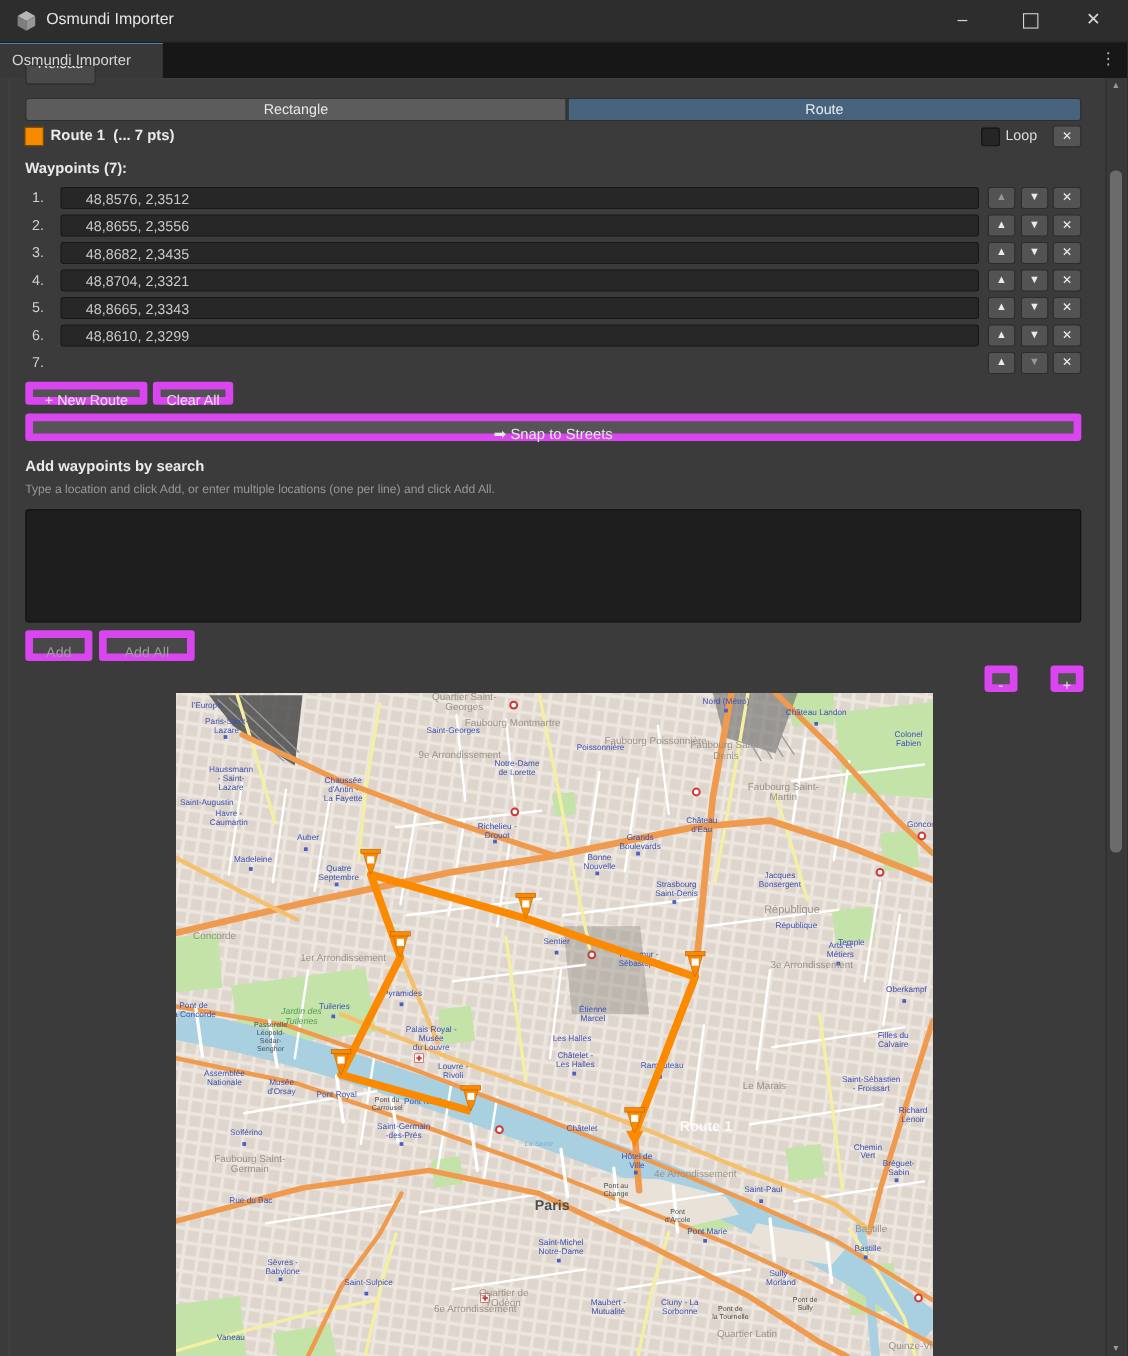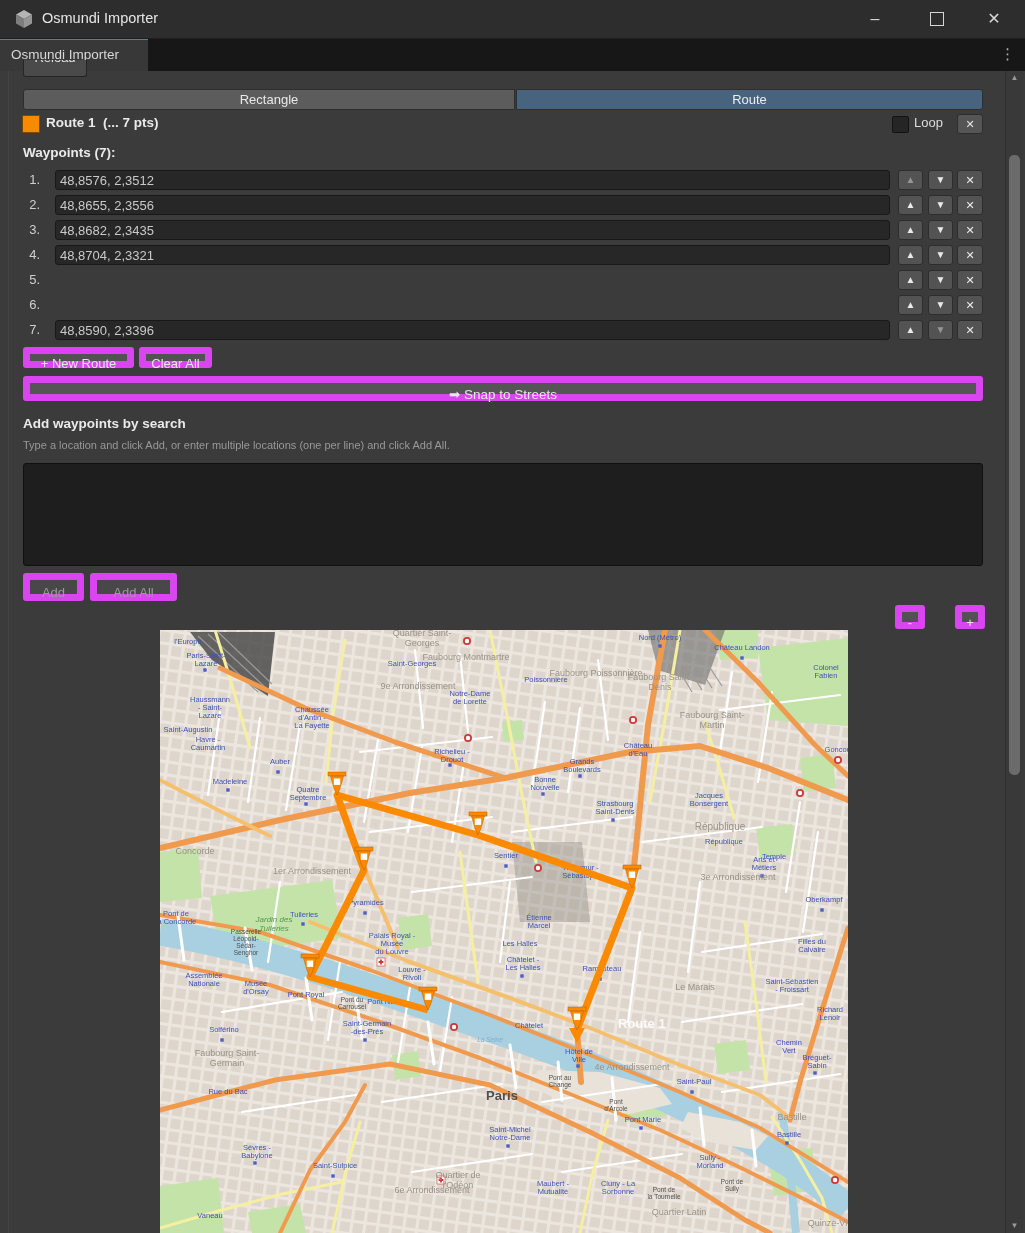--- a/index.html
+++ b/index.html
@@ -29,21 +29,21 @@
   .seg.route{left:516px;width:467px;background:#48637e;border-radius:0 3px 3px 0;color:#e9eef3;}
   .route-row{position:absolute;left:0;top:44px;right:0;height:22px;}
   .swatch{position:absolute;left:23px;top:1px;width:16px;height:16px;background:#f88a00;outline:1px solid #7a4a00;}
   .route-label{position:absolute;left:46px;top:0;font-size:13.5px;font-weight:700;color:#eaeaea;white-space:pre;}
   .loop-box{position:absolute;left:892px;top:1px;width:15px;height:15px;background:#252525;border:1px solid #131313;border-radius:2px;}
   .loop-label{position:absolute;left:914px;top:0;font-size:13px;color:#dcdcdc;}
   .xbtn{position:absolute;left:957px;top:-1px;width:26px;height:20px;background:#555;border:1px solid #2e2e2e;border-radius:3px;color:#e4e4e4;font-size:11px;text-align:center;line-height:18px;box-sizing:border-box;}
   .wp-heading{position:absolute;left:23px;top:74px;font-size:13.5px;font-weight:700;color:#eaeaea;}
   .wp-row{position:absolute;left:0;right:0;height:20px;}
   .wp-num{position:absolute;left:14px;width:26px;top:2px;text-align:right;font-size:13px;color:#cfcfcf;}
-  .wp-input{position:absolute;left:55px;top:0;width:835px;height:20px;background:#272727;border:1px solid #181818;border-radius:3px;color:#c9c9c9;font-size:13px;padding:0 4px;box-sizing:border-box;font-family:"Liberation Sans",sans-serif;}
+  .wp-input{position:absolute;left:55px;top:0;width:835px;height:20px;background:#272727;border:1px solid #181818;border-radius:3px;color:#c9c9c9;font-size:13px;padding:0 22px;box-sizing:border-box;font-family:"Liberation Sans",sans-serif;}
   .sq-btn{position:absolute;top:0;width:25px;height:20px;background:#535353;border:1px solid #2d2d2d;border-radius:3px;color:#eaeaea;font-size:10px;text-align:center;line-height:18px;box-sizing:border-box;padding:0;}
   .sq-btn.up{left:898px;} .sq-btn.down{left:928px;} .sq-btn.rm{left:957px;width:26px;font-size:11px;}
   .sq-btn.dim{color:#969696;}
   .btn{position:absolute;background:#525252;border:7px solid #d946ef;border-radius:3px;color:#e6e6e6;font-size:13px;text-align:center;box-sizing:border-box;}
   .btn.newroute{left:23px;top:276px;width:111px;height:21px;line-height:19px;}
   .btn.clearall{left:139px;top:276px;width:73px;height:21px;line-height:19px;}
   .btn.snap{left:23px;top:305px;width:960px;height:25px;line-height:23px;background:#555;font-size:13.5px;}
   .search-heading{position:absolute;left:23px;top:345px;font-size:13.5px;font-weight:700;color:#eaeaea;}
   .search-hint{position:absolute;left:23px;top:368px;font-size:11px;color:#989898;}
   .search-area{position:absolute;left:23px;top:392px;width:960px;height:103px;background:#1e1e1e;border:1px solid #101010;border-radius:3px;box-sizing:border-box;color:#ccc;font-size:13px;resize:none;font-family:"Liberation Sans",sans-serif;}
@@ -132,35 +132,36 @@
   <div class="wp-row" style="top: 174px;">
     <span class="wp-num">4.</span>
     <input class="wp-input" value="48,8704, 2,3321" style="">
     <button class="sq-btn up">▲</button>
     <button class="sq-btn down">▼</button>
     <button class="sq-btn rm">✕</button>
   </div>
 
   <div class="wp-row" style="top: 199px;">
     <span class="wp-num">5.</span>
+    <input class="wp-input" value="48,8665, 2,3343" style="">
     <button class="sq-btn up">▲</button>
     <button class="sq-btn down">▼</button>
     <button class="sq-btn rm">✕</button>
   </div>
 
   <div class="wp-row" style="top: 224px;">
     <span class="wp-num">6.</span>
+    <input class="wp-input" value="48,8610, 2,3299" style="">
     <button class="sq-btn up">▲</button>
     <button class="sq-btn down">▼</button>
     <button class="sq-btn rm">✕</button>
   </div>
 
   <div class="wp-row" style="top: 249px;">
     <span class="wp-num">7.</span>
-    <input class="wp-input" value="48,8590, 2,3396" style="">
     <button class="sq-btn up">▲</button>
     <button class="sq-btn down dim">▼</button>
     <button class="sq-btn rm">✕</button>
   </div>
 </div>
 
     <div class="btn newroute">+ New Route</div>
     <div class="btn clearall">Clear All</div>
     <div class="btn snap"><span>➡</span> <span>Snap to Streets</span></div>
 

